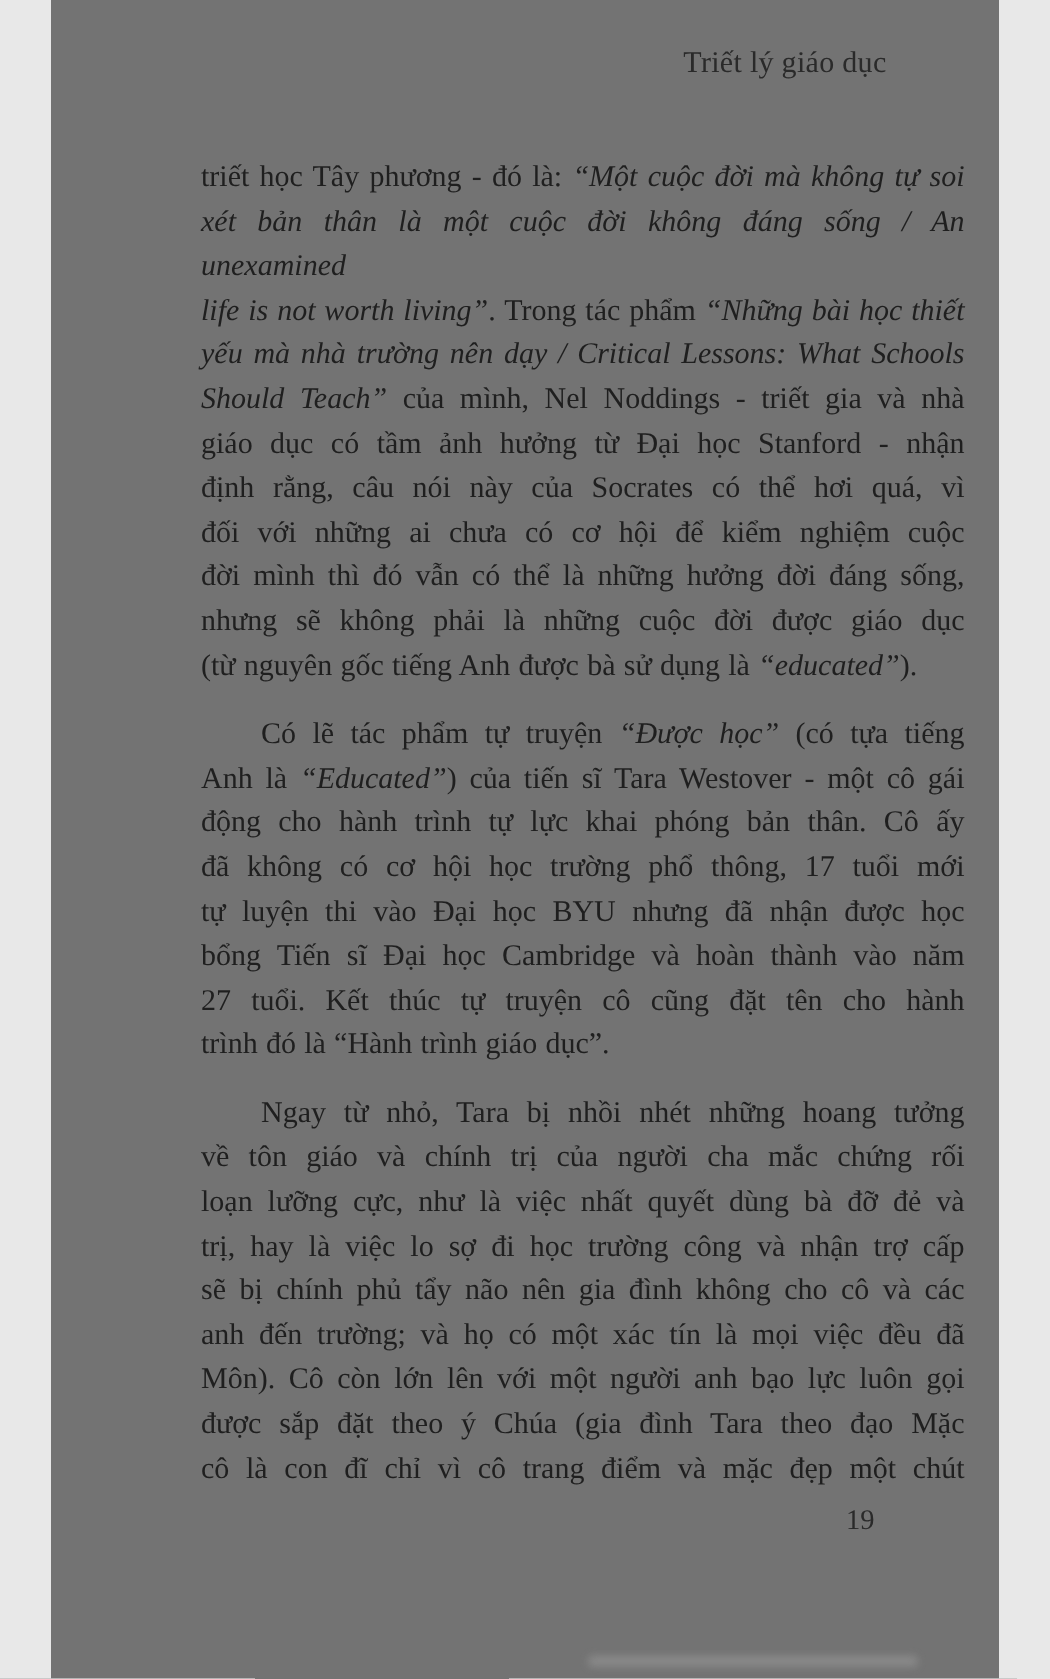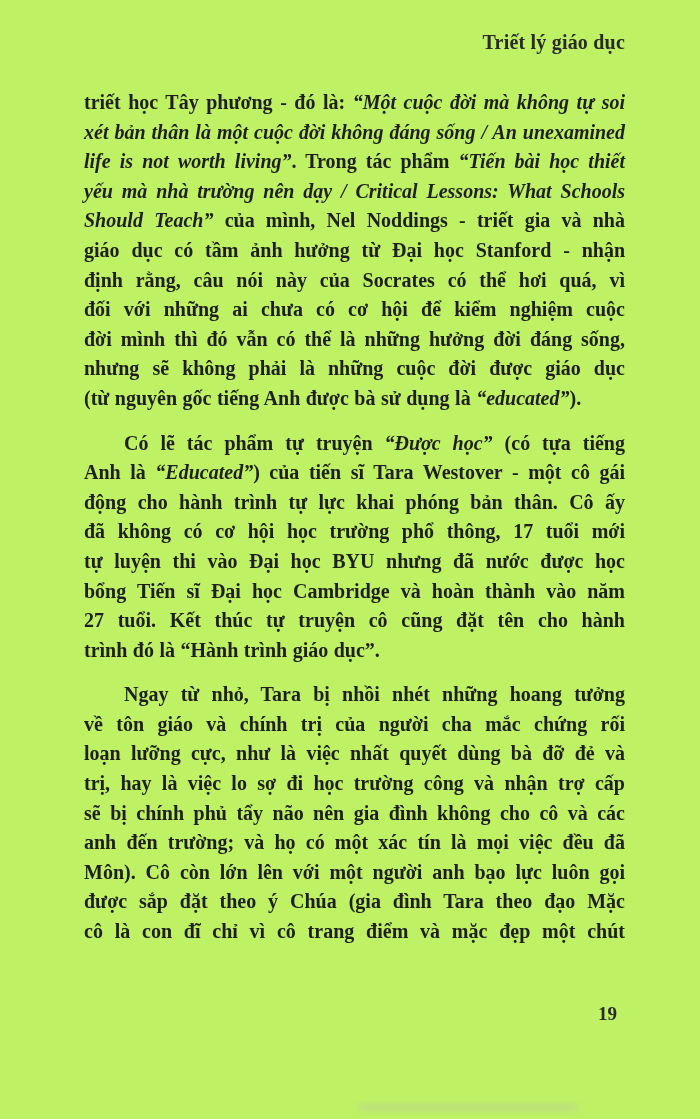--- a/index.html
+++ b/index.html
@@ -2,45 +2,44 @@
 <html><head>
 <meta charset="utf-8">
 <style>
   html, body {
     margin: 0;
     padding: 0;
     background: #e8e8e8;
   }
   .page {
     position: relative;
-    width: 700px;
+    width: 632px;
     height: 1119px;
-    background: #bef264;
+    background: #737373;
     font-family: "Liberation Serif", "DejaVu Serif", serif;
     color: #1f1f1f;
     overflow: hidden;
     margin: 0 auto;
-    font-weight: bold;
   }
   .running-header {
     position: absolute;
     top: 31px;
     right: 75px;
     font-size: 20px;
     color: #2a2a2a;
     letter-spacing: 0.2px;
   }
   .page-body {
     position: absolute;
     top: 88px;
     left: 84px;
     width: 541px;
   }
   .paragraph {
-    margin: 0;
+    margin: 16px;
   }
   .paragraph.indented {
     margin-top: 15px;
   }
   .line {
     font-size: 20px;
     line-height: 29.6px;
     text-align: justify;
     text-align-last: justify;
     word-spacing: 0.5px;
@@ -77,36 +76,36 @@
 </head>
 <body>
 
 <div class="page">
   <div class="running-header">Triết lý giáo dục</div>
 
   <div class="page-body">
       <div class="paragraph">
         <div class="line"><span>triết học Tây phương - đó là: </span><span class="italic">“Một cuộc đời mà không tự soi</span></div>
         <div class="line"><span class="italic">xét bản thân là một cuộc đời không đáng sống / An unexamined</span></div>
-        <div class="line"><span class="italic">life is not worth living”</span><span>. Trong tác phẩm </span><span class="italic">“Tiến bài học thiết</span></div>
+        <div class="line"><span class="italic">life is not worth living”</span><span>. Trong tác phẩm </span><span class="italic">“Những bài học thiết</span></div>
         <div class="line"><span class="italic">yếu mà nhà trường nên dạy / Critical Lessons: What Schools</span></div>
         <div class="line"><span class="italic">Should Teach”</span><span> của mình, Nel Noddings - triết gia và nhà</span></div>
         <div class="line"><span>giáo dục có tầm ảnh hưởng từ Đại học Stanford - nhận</span></div>
         <div class="line"><span>định rằng, câu nói này của Socrates có thể hơi quá, vì</span></div>
         <div class="line"><span>đối với những ai chưa có cơ hội để kiểm nghiệm cuộc</span></div>
         <div class="line"><span>đời mình thì đó vẫn có thể là những hưởng đời đáng sống,</span></div>
         <div class="line"><span>nhưng sẽ không phải là những cuộc đời được giáo dục</span></div>
         <div class="line no-stretch"><span>(từ nguyên gốc tiếng Anh được bà sử dụng là </span><span class="italic">“educated”</span><span>).</span></div>
       </div>
       <div class="paragraph indented">
         <div class="line first-indent"><span>Có lẽ tác phẩm tự truyện </span><span class="italic">“Được học”</span><span> (có tựa tiếng</span></div>
         <div class="line"><span>Anh là </span><span class="italic">“Educated”</span><span>) của tiến sĩ Tara Westover - một cô gái</span></div>
         <div class="line"><span>động cho hành trình tự lực khai phóng bản thân. Cô ấy</span></div>
         <div class="line"><span>đã không có cơ hội học trường phổ thông, 17 tuổi mới</span></div>
-        <div class="line"><span>tự luyện thi vào Đại học BYU nhưng đã nước được học</span></div>
+        <div class="line"><span>tự luyện thi vào Đại học BYU nhưng đã nhận được học</span></div>
         <div class="line"><span>bổng Tiến sĩ Đại học Cambridge và hoàn thành vào năm</span></div>
         <div class="line"><span>27 tuổi. Kết thúc tự truyện cô cũng đặt tên cho hành</span></div>
         <div class="line no-stretch"><span>trình đó là “Hành trình giáo dục”.</span></div>
       </div>
       <div class="paragraph indented">
         <div class="line first-indent"><span>Ngay từ nhỏ, Tara bị nhồi nhét những hoang tưởng</span></div>
         <div class="line"><span>về tôn giáo và chính trị của người cha mắc chứng rối</span></div>
         <div class="line"><span>loạn lưỡng cực, như là việc nhất quyết dùng bà đỡ đẻ và</span></div>
         <div class="line"><span>trị, hay là việc lo sợ đi học trường công và nhận trợ cấp</span></div>
         <div class="line"><span>sẽ bị chính phủ tẩy não nên gia đình không cho cô và các</span></div>

